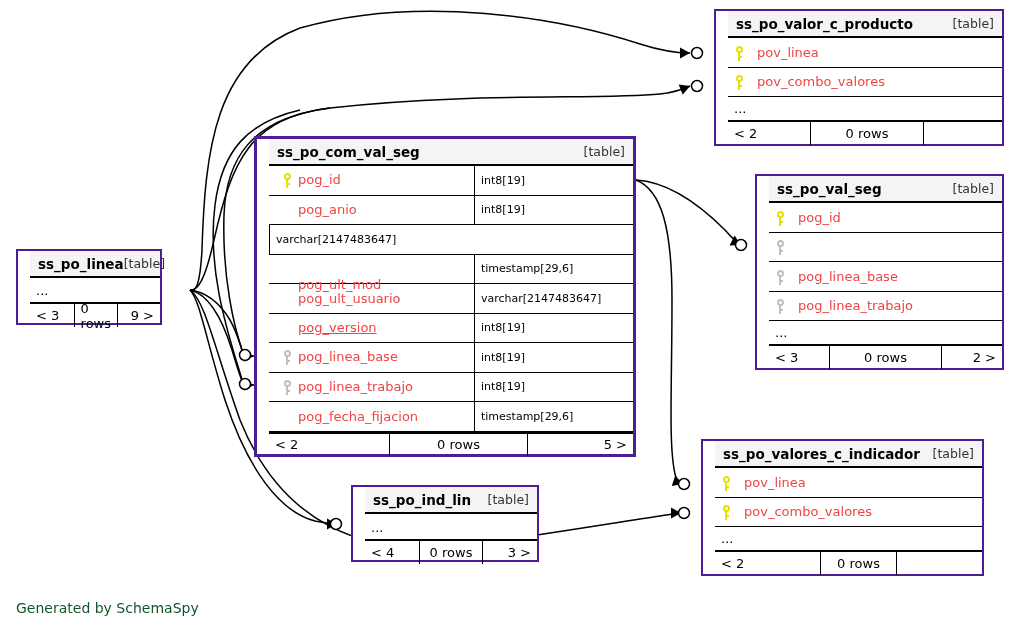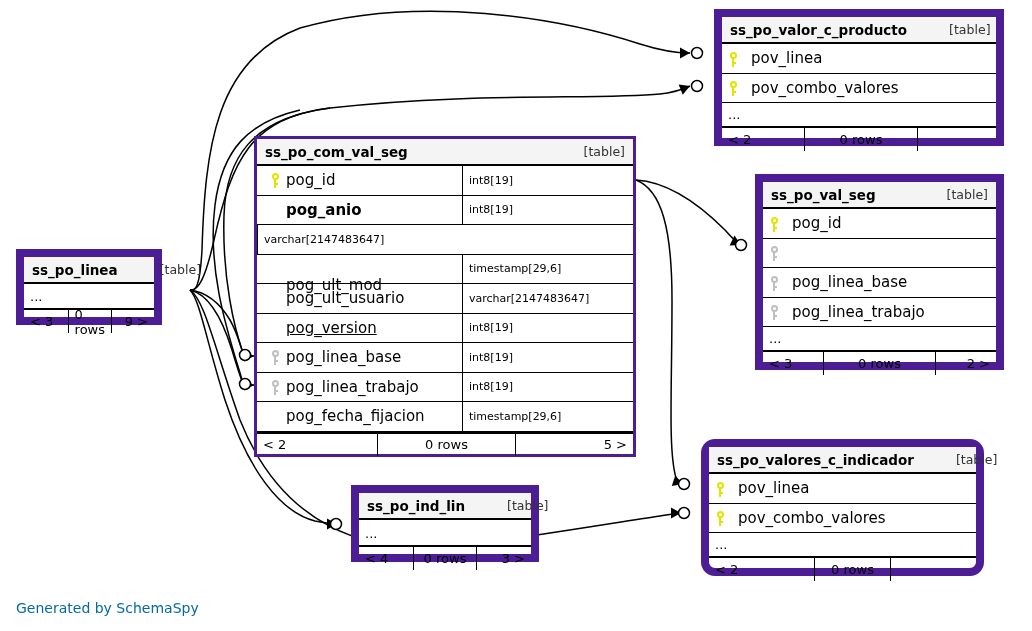--- a/index.html
+++ b/index.html
@@ -6,41 +6,42 @@
   body{
     width:1032px;height:631px;background:#ffffff;position:relative;
     font-family:"DejaVu Sans","Liberation Sans",sans-serif;
     -webkit-font-smoothing:antialiased;
   }
   #canvas{position:absolute;left:0;top:0;width:1032px;height:631px;}
   #edges{position:absolute;left:0;top:0;width:1032px;height:631px;pointer-events:none;}
 
   .table-box{
     position:absolute;background:#ffffff;box-sizing:border-box;
-    border:8px solid #4c1d95;
+    border:2px solid #4c1d95;
+    padding-left:12px;
   }
   .table-box.thick{border-width:3px;}
 
   .tb-header{
     background:#f4f4f4;border-bottom:2px solid #000;
     display:flex;align-items:center;justify-content:space-between;
     padding:0 8px;box-sizing:border-box;height:27px;
   }
   .tb-name{font-weight:bold;font-size:13.5px;color:#000;letter-spacing:0;}
-  .tb-kind{font-size:12.5px;color:#333;margin-left:42px;}
+  .tb-kind{font-size:12.5px;color:#333;}
 
   .tb-row{
     display:flex;align-items:center;box-sizing:border-box;
     height:29.5px;border-bottom:1.5px solid #000;
     position:relative;
   }
   .tb-row:last-of-type{border-bottom:none;}
   .cell-name{
-    display:flex;align-items:flex-end;box-sizing:border-box;
-    padding-left:7px;font-size:15px;color:#000000;flex:0 0 auto;
+    display:flex;align-items:flex-start;box-sizing:border-box;
+    padding-left:7px;font-size:13px;color:#ef4444;flex:0 0 auto;
   }
   .cell-name.grow{flex:1 1 auto;}
   .cell-type{
     box-sizing:border-box;padding-left:6px;font-size:11px;color:#000;
     border-left:1.5px solid #000;display:flex;align-items:center;
     flex:0 0 auto;height:100%;
   }
   .keyslot{width:22px;display:inline-block;flex:0 0 22px;text-align:center;}
   .colname{display:inline-block;}
 
@@ -53,21 +54,21 @@
   .tb-footer{
     display:flex;height:24px;box-sizing:border-box;
     border-top:1.5px solid #000;font-size:13px;color:#000;
   }
   .ft-cell{display:flex;align-items:center;box-sizing:border-box;padding:0 6px;}
   .ft-left{justify-content:flex-start;}
   .ft-mid{justify-content:center;border-left:1.5px solid #000;border-right:1.5px solid #000;}
   .ft-right{justify-content:flex-end;}
 
   .credit{
-    position:absolute;left:16px;top:600px;font-size:14px;color:#0369a1;
+    position:absolute;left:16px;top:600px;font-size:14px;color:#14532d;
   }
 
   
   .key{display:inline-block;width:9px;height:15px;position:relative;vertical-align:middle;}
   .key i{position:absolute;display:block;}
   .key .ring{
     left:1px;top:0;width:7px;height:7px;border-radius:50%;
     border:2px solid currentColor;box-sizing:border-box;
   }
   .key .stem{left:3.5px;top:6px;width:2px;height:9px;background:currentColor;}
@@ -191,21 +192,21 @@
 
     <div class="tb-row">
       <span class="cell-name" style="width:205px;">
         <span class="keyslot"><span class="key pk"><i class="ring"></i><i class="stem"></i><i class="tooth"></i></span></span>
         <span class="colname">pog_id</span>
       </span>
       <span class="cell-type" style="flex:1;">int8[19]</span>
     </div>
 
     <div class="tb-row">
-      <span class="cell-name" style="width:205px;font-weight:bold;">
+      <span class="cell-name" style="width:205px;">
         <span class="keyslot"></span>
         <span class="colname">pog_anio</span>
       </span>
       <span class="cell-type" style="flex:1;">int8[19]</span>
     </div>
 
     <div class="tb-row">
       <span class="cell-type" style="flex:1;">varchar[2147483647]</span>
     </div>
 
@@ -283,21 +284,21 @@
       <span class="tb-kind">[table]</span>
     </div>
     <div class="ellipsis-row" style="height:26px;">...</div>
     <div class="tb-footer">
       <div class="ft-cell ft-left" style="width:54px;">&lt; 4</div>
       <div class="ft-cell ft-mid" style="flex:1;">0 rows</div>
       <div class="ft-cell ft-right" style="width:54px;">3 &gt;</div>
     </div>
   </div>
 
-  <div class="table-box" style="left:701px;top:439px;width:283px;height:137px;border-radius:14px;">
+  <div class="table-box" style="left:701px;top:439px;width:283px;height:137px;">
     <div class="tb-header">
       <span class="tb-name">ss_po_valores_c_indicador</span>
       <span class="tb-kind">[table]</span>
     </div>
     <div class="tb-row">
       <span class="keyslot"><span class="key pk"><i class="ring"></i><i class="stem"></i><i class="tooth"></i></span></span>
       <span class="cell-name grow">
           <span class="colname">pov_linea</span>
         </span>
     </div>

